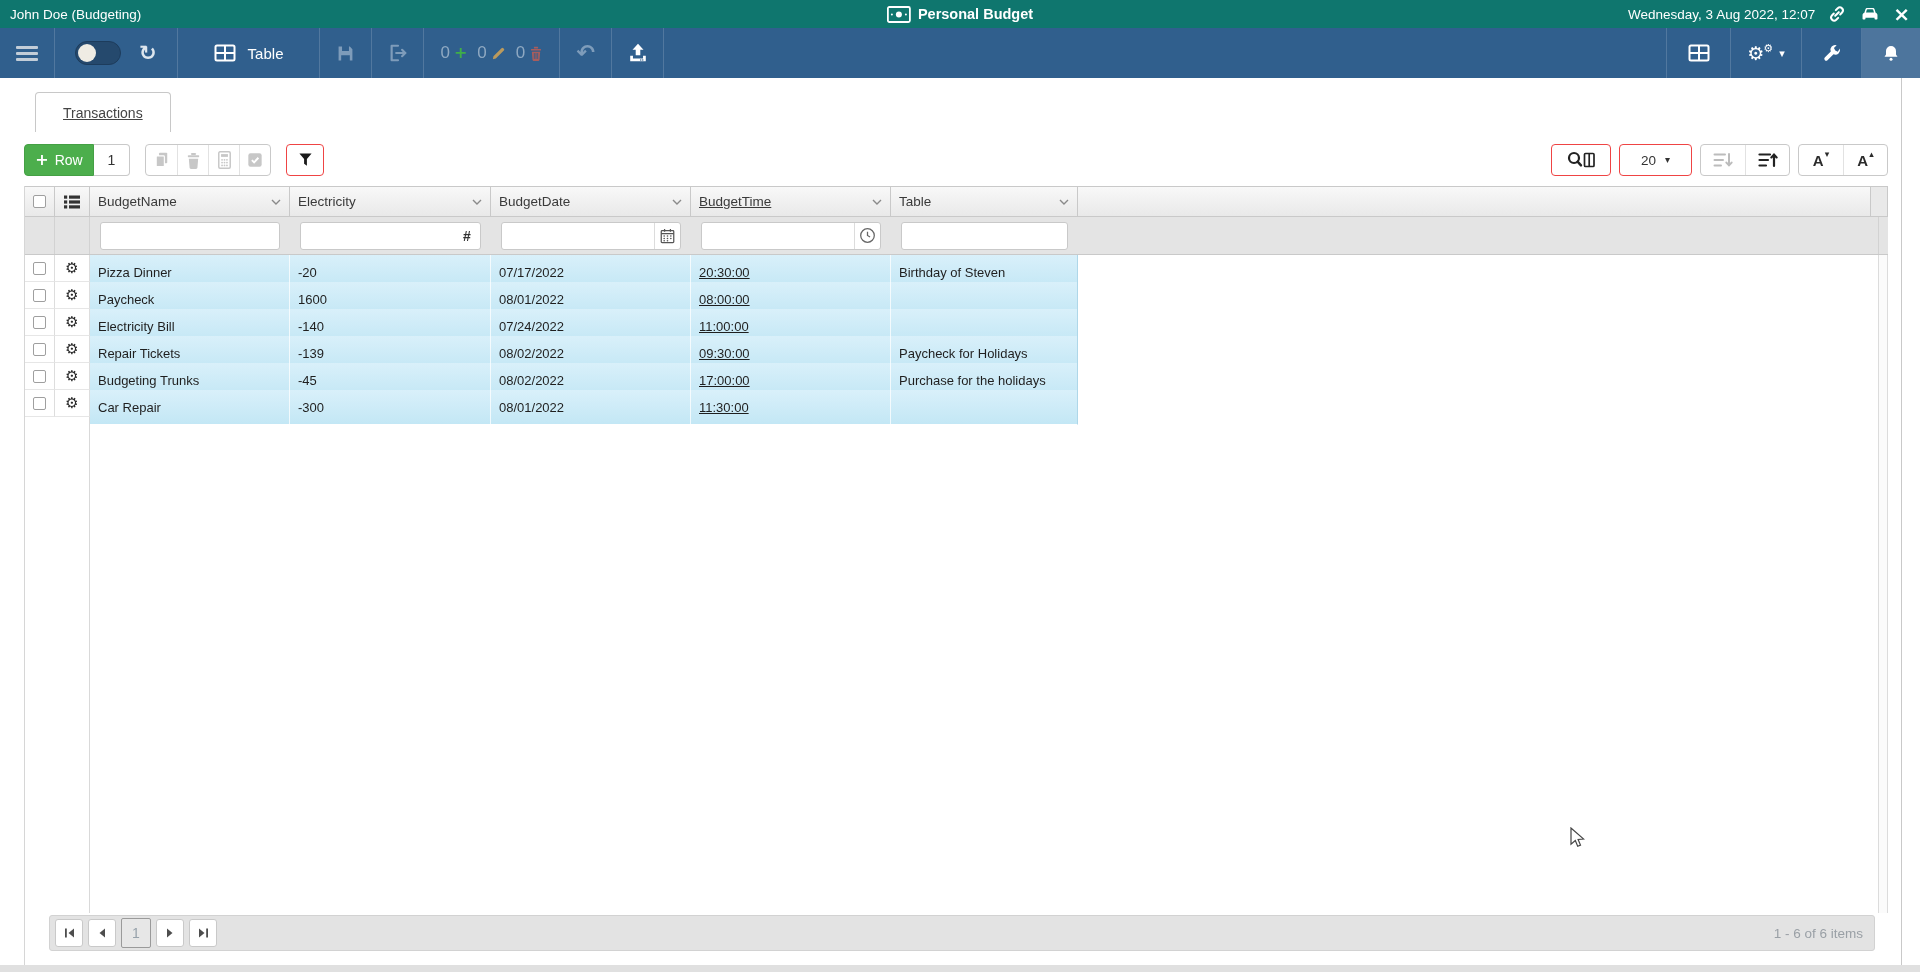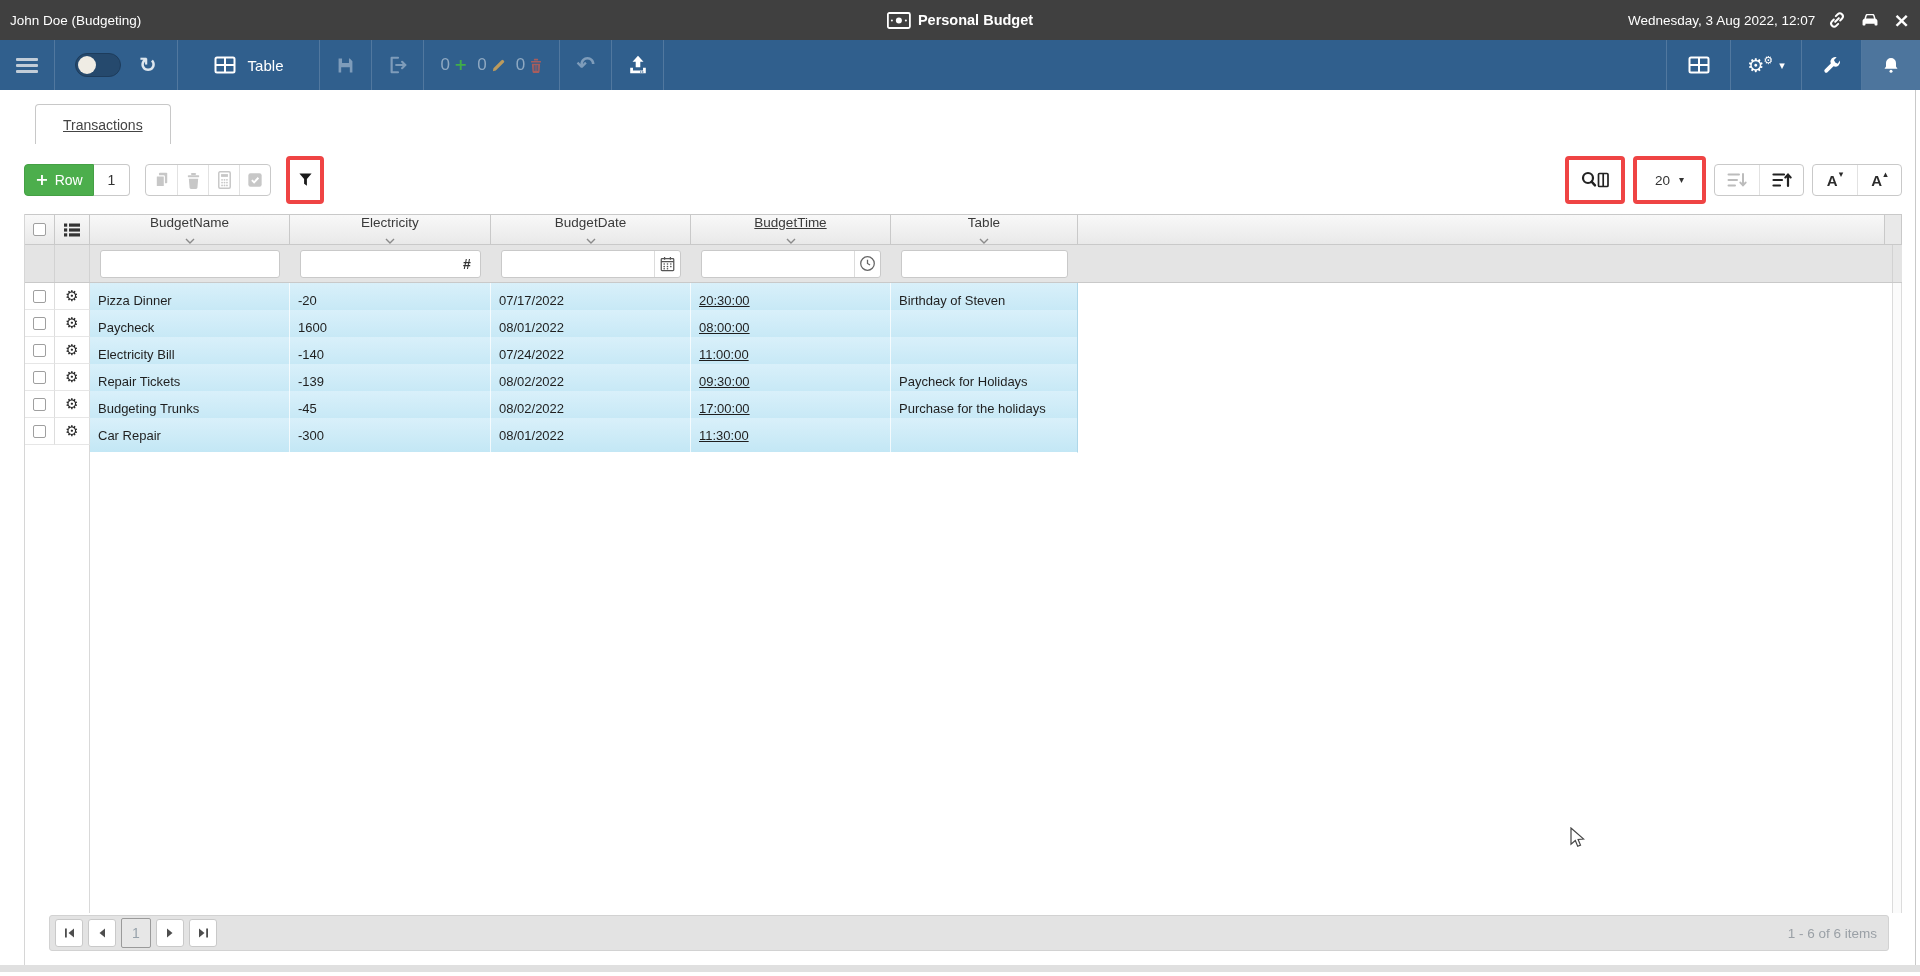--- a/index.html
+++ b/index.html
@@ -1,21 +1,21 @@
 <!DOCTYPE html>
 <html><head>
 <meta charset="utf-8">
 <style>
   * { margin:0; padding:0; box-sizing:border-box; }
   html,body { width:1920px; height:976px; overflow:hidden; background:#fff;
     font-family:"Liberation Sans","DejaVu Sans",sans-serif; }
   body { display:flex; flex-direction:column; }
 
   
-  .titlebar { height:40px; background:#404040; color:#fff; display:flex; align-items:center;
+  .titlebar { height:28px; background:#0f766e; color:#fff; display:flex; align-items:center;
     padding:0 10px; font-size:13.5px; position:relative; flex:0 0 auto; }
   .titlebar-center { position:absolute; left:50%; transform:translateX(-50%);
     display:flex; align-items:center; gap:7px; font-weight:bold; font-size:14.5px; }
   .titlebar-right { margin-left:auto; display:flex; align-items:center; gap:12px; }
   .titlebar-right .ticon { display:flex; align-items:center; cursor:pointer; }
   .close-x { font-size:20px; font-weight:bold; line-height:20px; }
 
   
   .toolbar { height:50px; background:#305f8d; display:flex; align-items:stretch;
     color:#fff; flex:0 0 auto; }
@@ -41,34 +41,34 @@
   .spacer { flex:1; }
   .tb-right { width:63px; }
   .tb-gears { width:70px; gap:3px; }
   .gear-big { font-size:19px; }
   .gear-small { font-size:11px; margin-left:-4px; margin-top:-10px; }
   .caret-g { font-size:11px; margin-left:3px; }
   .tb-bell { width:58px; background:rgba(255,255,255,.14); }
 
   
   .page { flex:1 1 auto; display:flex; flex-direction:column; background:#fff;
-    margin-right:4px; border-right:1px solid #c9c9c9; min-height:0; }
+    margin-right:18px; border-right:1px solid #c9c9c9; min-height:0; }
   .bottom-strip { height:7px; background:#e0e0e0; flex:0 0 auto; margin-bottom:4px; }
 
   .tabbar { margin:14px 0 0 35px; height:40px; flex:0 0 auto; }
   .tab { display:inline-flex; align-items:center; height:40px; padding:0 27px;
     border:1px solid #c8c8c8; border-bottom:none; border-radius:4px 4px 0 0;
     background:#fff; font-size:14px; color:#444; text-decoration:underline; cursor:pointer; }
 
   
   .grid-toolbar { margin:12px 13px 10px 24px; display:flex; justify-content:space-between;
     align-items:center; flex:0 0 auto; }
   .gt-left { display:flex; align-items:center; gap:15px; }
   .gt-right { display:flex; align-items:center; gap:8px; }
-  .btn { height:48px; background:#fff; border:4px solid #ef4444; border-radius:4px;
+  .btn { height:32px; background:#fff; border:1px solid #ef4444; border-radius:4px;
     display:inline-flex; align-items:center; justify-content:center; cursor:pointer; }
   .addrow-group { display:flex; }
   .btn-addrow { height:32px; width:70px; background:#4cae4c; border:1px solid #44a044;
     border-radius:4px 0 0 4px; color:#fff; display:flex; align-items:center;
     justify-content:center; gap:6px; font-size:14px; cursor:pointer; }
   .addrow-plus { font-size:16px; font-weight:bold; }
   .addrow-count { width:36px; height:32px; border:1px solid #c9c9c9; border-left:none;
     border-radius:0 4px 4px 0; text-align:center; font-size:14px; color:#333; background:#fff; }
   .icon-group { display:flex; height:32px; border:1px solid #c9c9c9; border-radius:4px;
     background:#fff; overflow:hidden; }
@@ -86,21 +86,21 @@
   .jbtn:first-child { border-left:none; }
   .fontbtn { font-size:15px; font-weight:bold; color:#2b2b2b; display:flex; align-items:flex-start; }
   .fontbtn .fc { font-size:9px; margin-top:-2px; margin-left:1px; }
 
   
   .grid { margin:0 13px 0 24px; flex:1 1 auto; display:flex; flex-direction:column;
     border-left:1px solid #d6d6d6; min-height:0; }
   .ghead { display:flex; height:31px; background:linear-gradient(#f8f8f8,#e9e9e9);
     border-top:1px solid #c9c9c9; border-bottom:1px solid #c9c9c9; flex:0 0 auto; }
   .hcell { display:flex; align-items:center; border-right:1px solid #c9c9c9;
-    font-size:13.5px; color:#3a3a3a; padding:0 8px; justify-content:space-between; cursor:pointer;flex-direction:column; }
+    font-size:13.5px; color:#3a3a3a; padding:0 8px; justify-content:space-between; cursor:pointer; }
   .w-cb { width:30px; padding:0; justify-content:center; }
   .w-gear { width:35px; padding:0; justify-content:center; }
   .w-name { width:200px; } .w-value { width:201px; } .w-date { width:200px; }
   .w-time { width:200px;text-decoration:underline; } .w-notes { width:187px; }
   .w-fill { flex:1; border-right:none; cursor:default; }
   .w-scroll { width:10px; border-left:1px solid #c9c9c9; background:#e9e9e9; cursor:default; }
   .cb { width:13px; height:13px; background:#fff; border:1px solid #9f9f9f;
     border-radius:2px; display:inline-block; cursor:pointer; }
 
   .gfilter { display:flex; height:38px; background:#e4e4e4; border-bottom:1px solid #c9c9c9;

